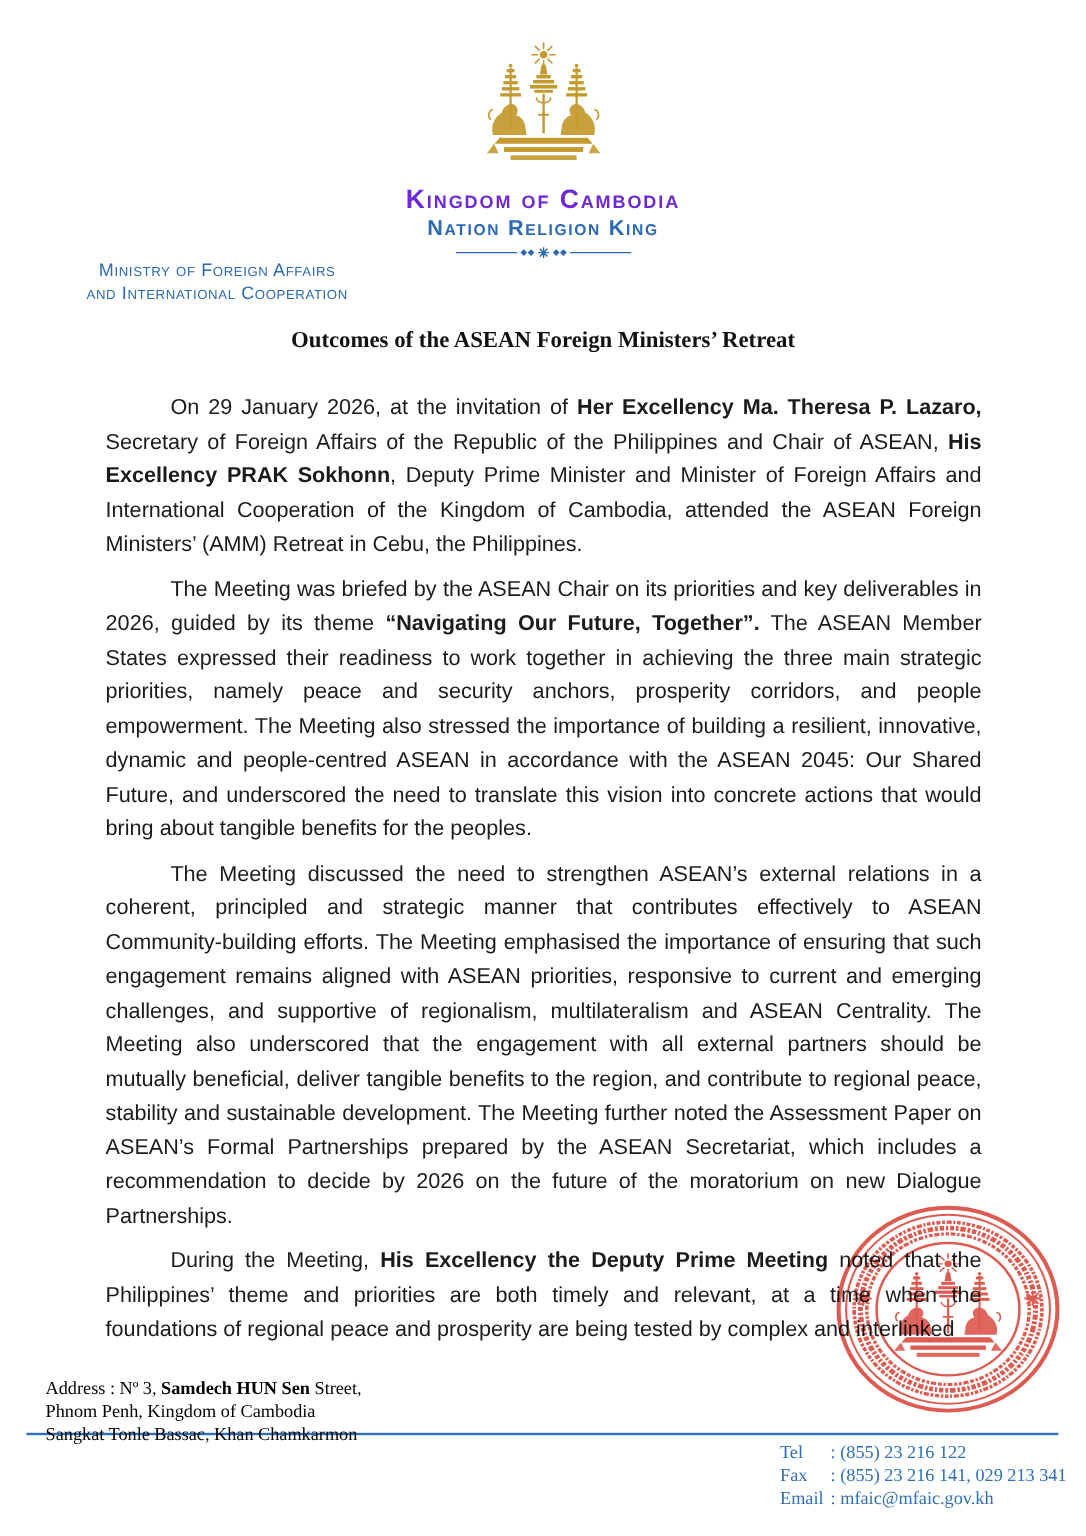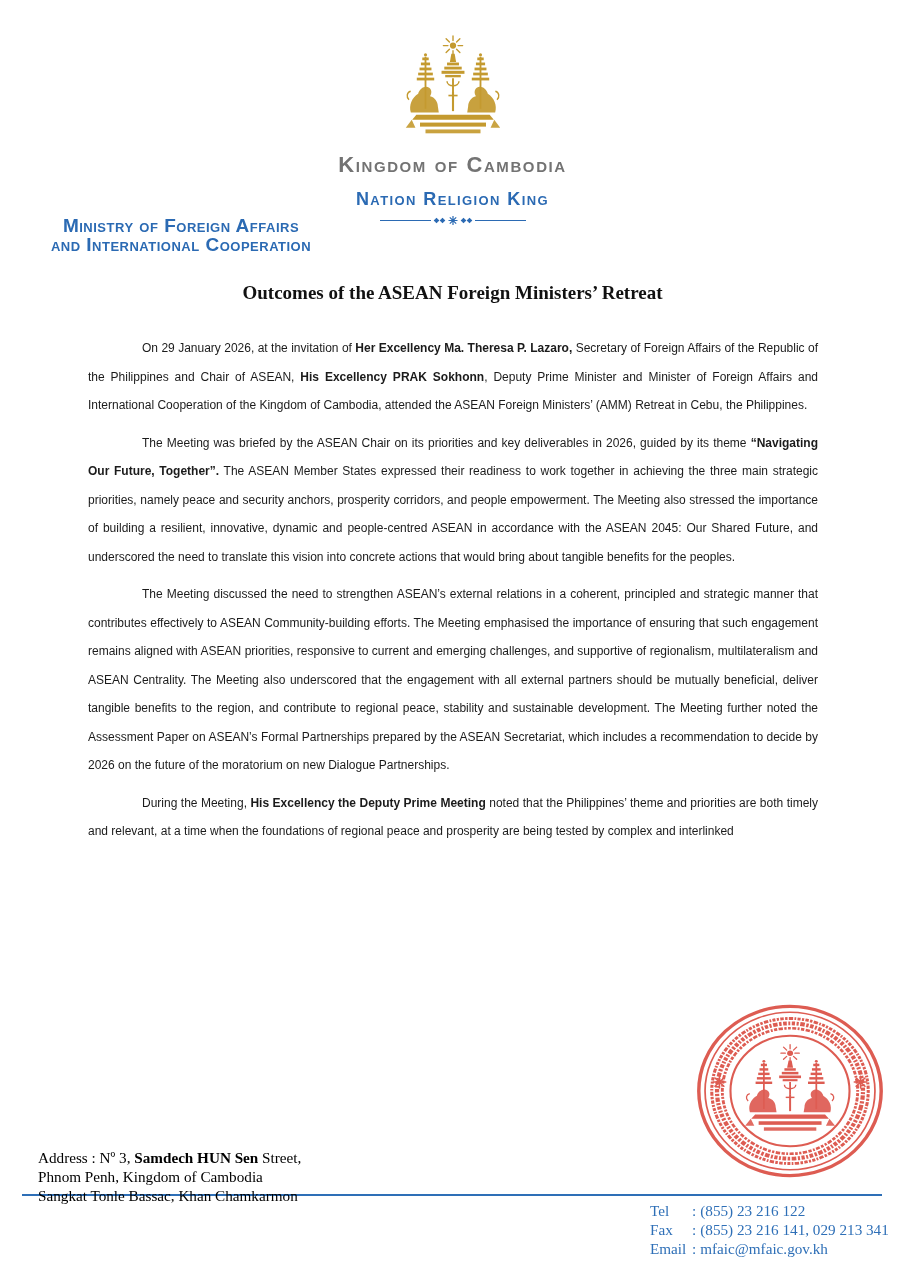--- a/index.html
+++ b/index.html
@@ -11,52 +11,52 @@
     background:#ffffff;
     font-family:"Liberation Sans","DejaVu Sans",sans-serif;
     color:#1b1b1b;
     overflow:hidden;
   }
   
   .emblem-wrap { text-align:center; padding-top:26px; }
   .kingdom-name {
     margin-top:4px; text-align:center;
     font-variant:small-caps; font-weight:bold;
-    font-size:22px; letter-spacing:1.6px; color:#737373;
+    font-size:22px; letter-spacing:1.6px; color:#6d28d9;
   }
   .motto {
-    margin-top:11px; text-align:center;
+    margin-top:1px; text-align:center;
     font-variant:small-caps; font-weight:bold;
     font-size:18px; letter-spacing:1.4px; color:#2b6ab3;
   }
   .divider-wrap { text-align:center; margin-top:2px; }
   .ministry {
     position:absolute; top:216px; left:36px; width:290px;
     text-align:center;
-    font-variant:small-caps; font-weight:bold;
-    font-size:19px; line-height:19px; letter-spacing:.5px; color:#2b6ab3;
+    font-variant:small-caps; font-weight:normal;
+    font-size:15px; line-height:19px; letter-spacing:.5px; color:#2b6ab3;
   }
   
   .ref-row {
     display:flex; justify-content:space-between; align-items:baseline;
     margin-top:114px; padding:0 89px 0 85px;
     font-size:17px; color:#111;
   }
   
   .doc-title {
     margin-top:52px; text-align:center;
     font-size:19px; font-weight:bold; color:#111;font-family:Liberation Serif, serif;
   }
   
   .body-text {
     margin:30px 87px 0 88px;
   }
   .para {
     text-align:justify; text-indent:54px;
-    font-size:12px; line-height:28.5px;
+    font-size:18px; line-height:28.5px;
     margin-top:9px;
   }
   .para:first-child { margin-top:0; }
   .para .b { font-weight:bold; }
   
   .stamp {
     position:absolute; left:694px; top:1002px;
     width:192px; height:178px;
     color:#d9453a; opacity:.88;
     mix-blend-mode:multiply;

